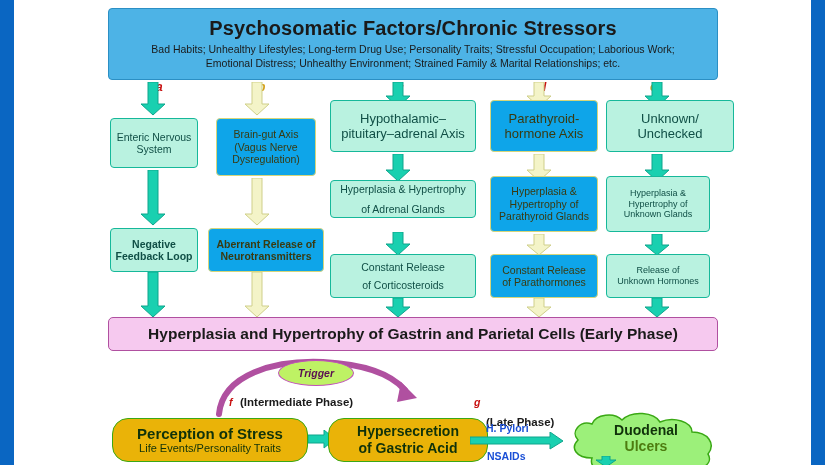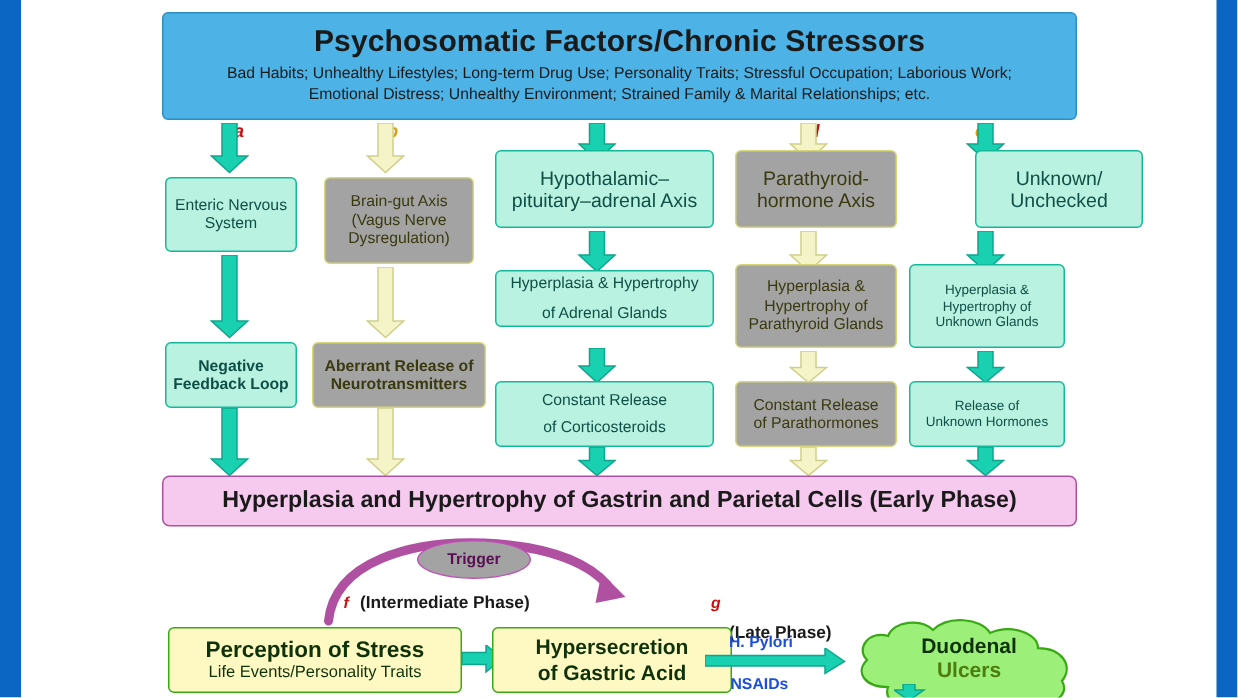--- a/index.html
+++ b/index.html
@@ -60,35 +60,35 @@
   }
 
   
   .box-mint {
     background: #b9f2e0;
     border: 1px solid #16b89a;
     border-radius: 4px;
     color: #104f46;
   }
   .box-cream {
-    background: #a3a3a3;
+    background: #0ea5e9;
     border: 1px solid #d6d67a;
     border-radius: 4px;
     color: #3a3a10;
   }
   .box-pink {
     background: #f6c9ef;
     border: 1.5px solid #b050a0;
     border-radius: 5px;
     color: #1a1a1a;
   }
   .box-green {
-    background: #fef9c3;
+    background: #eab308;
     border: 1.5px solid #3aa814;
-    border-radius: 4px;
+    border-radius: 16px;
     color: #10320a;
   }
 
   .t-sm { font-size: 10.5px; }
   .t-xs { font-size: 9px; }
   .t-md { font-size: 13px; }
 
   
   .col-node { padding: 3px 4px; }
 
@@ -189,21 +189,21 @@
   <div class="node box-mint col-node" style="left:330px; top:100px; width:146px; height:52px;">
     <span class="t-md">Hypothalamic–</span>
     <span class="t-md">pituitary–adrenal Axis</span>
   </div>
 
   <div class="node box-cream col-node" style="left:490px; top:100px; width:108px; height:52px;">
     <span class="t-md">Parathyroid-</span>
     <span class="t-md">hormone Axis</span>
   </div>
 
-  <div class="node box-mint col-node" style="left:606px; top:100px; width:112px; height:52px;margin-left:44px;">
+  <div class="node box-mint col-node" style="left:606px; top:100px; width:128px; height:52px;">
     <span class="t-md">Unknown/</span>
     <span class="t-md">Unchecked</span>
   </div>
 
   <div class="arrow" style="left:140px; top:170px;">
     <svg width="26" height="56">
         <polygon points="8,0 18,0 18,44 25,44 13,55 1,44 8,44" fill="#19d0b0" stroke="#0fa58c" stroke-width="1"></polygon>
       </svg>
   </div>
   <div class="arrow" style="left:244px; top:178px;">
@@ -316,21 +316,21 @@
   </div>
 
   <div class="arrow" style="left:205px; top:352px;">
     <svg width="220" height="66" viewBox="0 0 220 66">
       <path d="M14,62 C18,22 70,8 118,10 C158,12 186,22 200,38" fill="none" stroke="#b050a0" stroke-width="6" stroke-linecap="round"></path>
       <polygon points="196,30 212,46 192,50" fill="#b050a0"></polygon>
     </svg>
   </div>
 
   <div class="node" style="left:278px; top:360px; width:76px; height:26px;
-       background:#a3a3a3; border:1.5px solid #c050b8; border-radius:50%;">
+       background:#bef264; border:1.5px solid #c050b8; border-radius:50%;font-style:italic;">
     <span style="font-size:10.5px; color:#5a0f52; font-weight:bold;">Trigger</span>
   </div>
 
   <div class="lbl-inline" style="left:229px; top:396px; color:#c81010; font-style:italic;">f</div>
   <div class="lbl-inline" style="left:240px; top:396px; color:#1a1a1a; font-size:11.5px;">(Intermediate Phase)</div>
 
   <div class="lbl-inline" style="left:474px; top:396px; color:#c81010; font-style:italic;">g</div>
   <div class="lbl-inline" style="left:486px; top:396px; color:#1a1a1a; font-size:11.5px;margin-top:20px;">(Late Phase)</div>
 
   <div class="node box-green" style="left:112px; top:418px; width:196px; height:44px; padding:2px 4px;">

